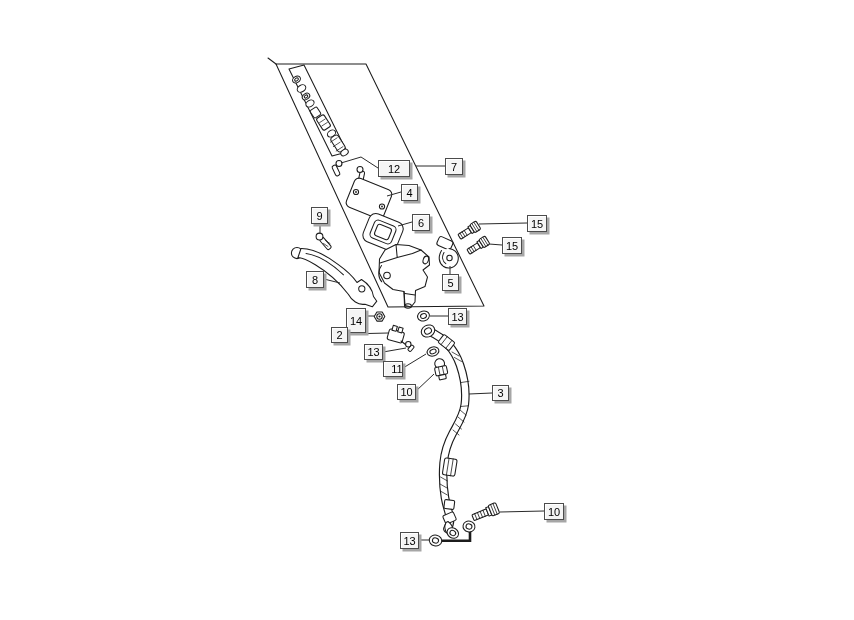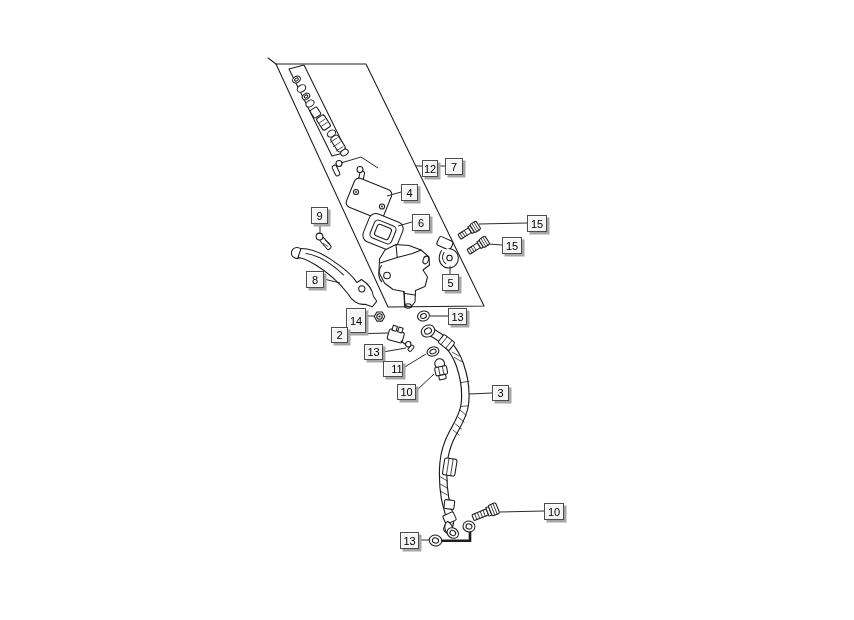--- a/index.html
+++ b/index.html
@@ -225,21 +225,21 @@
         <polyline points="403,368 426,354"></polyline>
         <polyline points="416,391 434,374"></polyline>
         <polyline points="469,394 492,393"></polyline>
         <polyline points="500,512 544,511"></polyline>
         <polyline points="419,540 430,540"></polyline>
       </g>
   </svg>
 
   <div id="callout-layer">
       <div class="callout" style="left: 445px; top: 158px; width: 18px; height: 17px;">7</div>
-      <div class="callout" style="left: 378px; top: 160px; width: 16px; height: 17px; margin-left: 44px;">12</div>
+      <div class="callout" style="left: 378px; top: 160px; width: 32px; height: 17px;">12</div>
       <div class="callout" style="left: 401px; top: 184px; width: 17px; height: 17px;">4</div>
       <div class="callout" style="left: 311px; top: 207px; width: 17px; height: 17px;">9</div>
       <div class="callout" style="left: 412px; top: 214px; width: 18px; height: 17px;">6</div>
       <div class="callout" style="left: 527px; top: 215px; width: 20px; height: 17px;">15</div>
       <div class="callout" style="left: 502px; top: 237px; width: 20px; height: 17px;">15</div>
       <div class="callout" style="left: 442px; top: 274px; width: 17px; height: 17px;">5</div>
       <div class="callout" style="left: 306px; top: 271px; width: 18px; height: 17px;">8</div>
       <div class="callout" style="left: 346px; top: 308px; width: 20px; height: 25px;">14</div>
       <div class="callout" style="left: 448px; top: 308px; width: 19px; height: 17px;">13</div>
       <div class="callout" style="left: 331px; top: 327px; width: 17px; height: 16px;">2</div>

